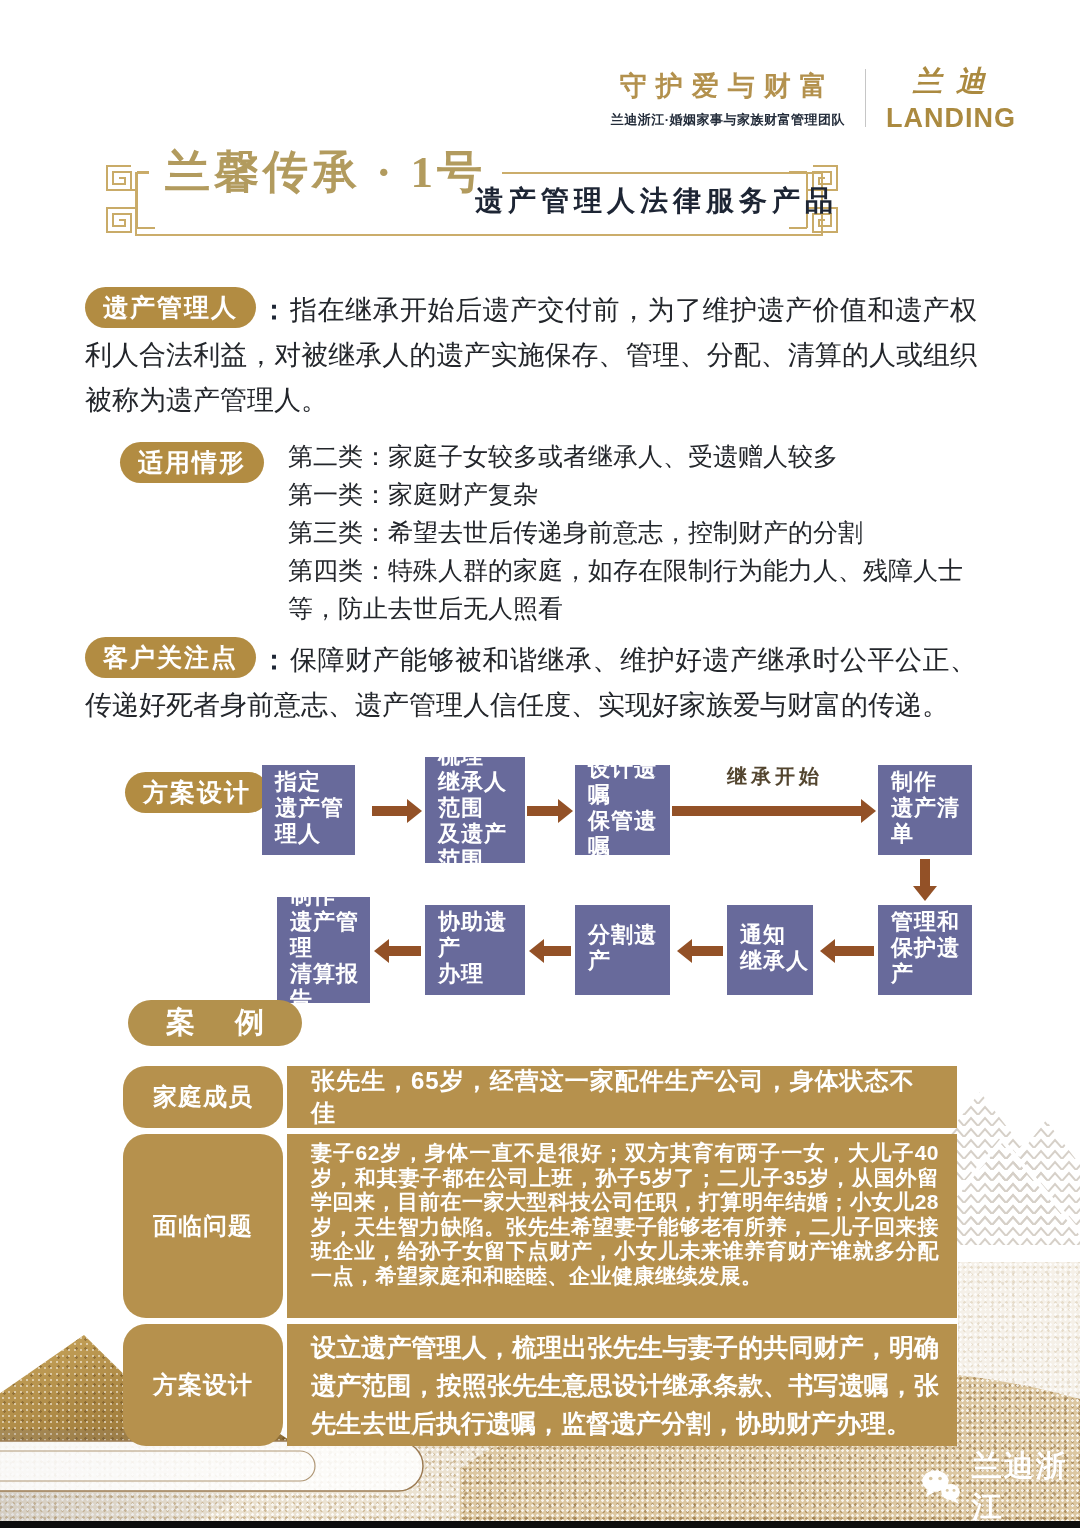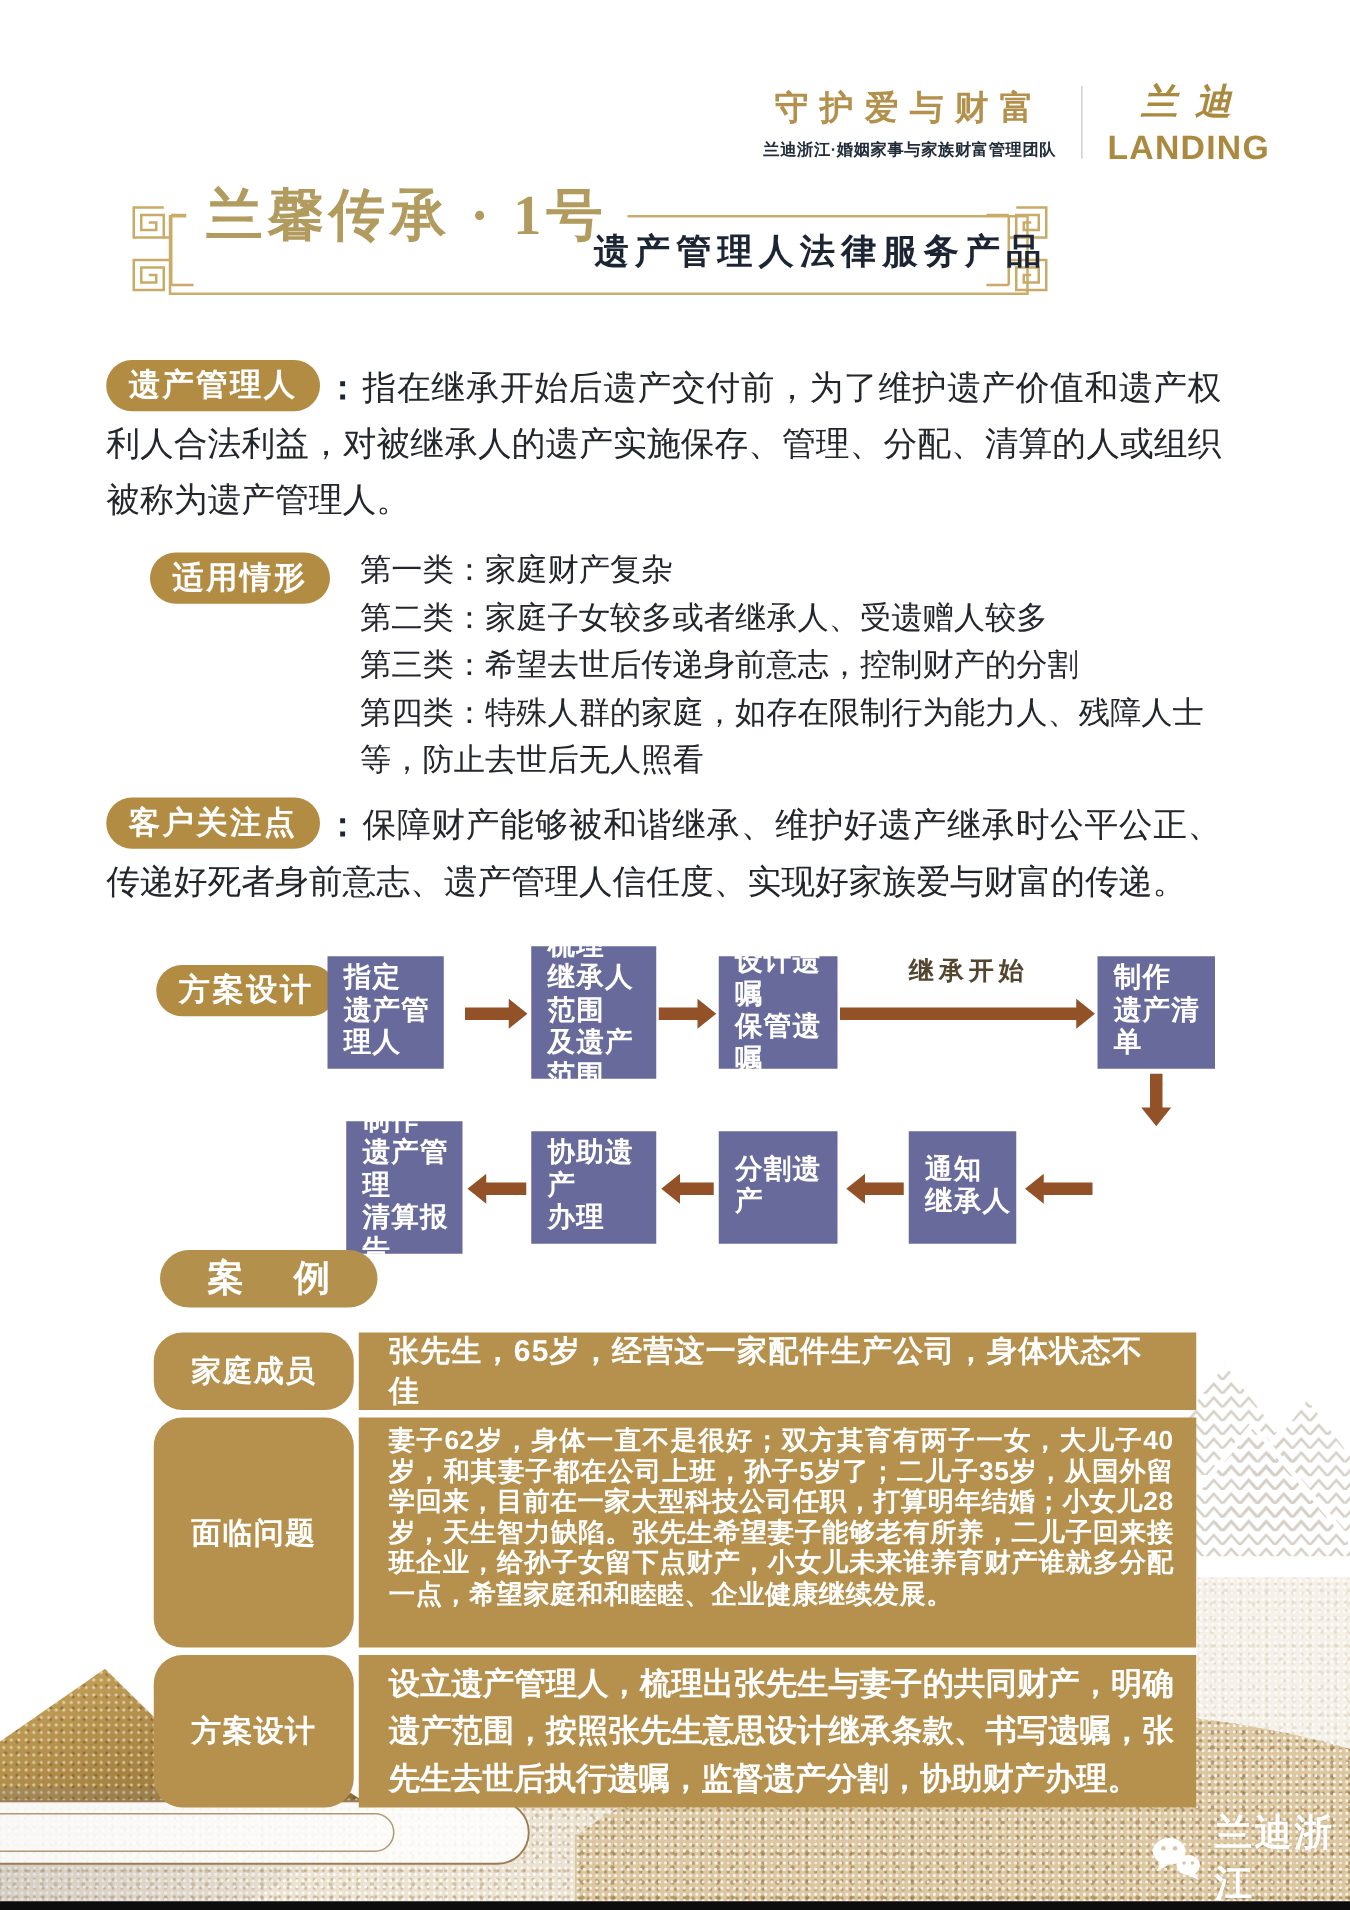--- a/index.html
+++ b/index.html
@@ -207,22 +207,22 @@
   <div class="subtitle">遗产管理人法律服务产品</div>
 </div>
 
 <div class="para def-section">
   <span class="pill">遗产管理人</span><span class="colon">：</span><span>指在继承开始后遗产交付前，为了维护遗产价值和遗产权利人合法利益，对被继承人的遗产实施保存、管理、分配、清算的人或组织被称为遗产管理人。</span>
 </div>
 
 <div class="sit-section">
   <span class="pill">适用情形</span>
   <div class="sit-list">
+    <div>第二类：家庭子女较多或者继承人、受遗赠人较多</div>
     <div>第一类：家庭财产复杂</div>
-    <div>第二类：家庭子女较多或者继承人、受遗赠人较多</div>
     <div>第三类：希望去世后传递身前意志，控制财产的分割</div>
     <div>第四类：特殊人群的家庭，如存在限制行为能力人、残障人士等，防止去世后无人照看</div>
   </div>
 </div>
 
 <div class="para concern-section">
   <span class="pill">客户关注点</span><span class="colon">：</span><span>保障财产能够被和谐继承、维护好遗产继承时公平公正、传递好死者身前意志、遗产管理人信任度、实现好家族爱与财富的传递。</span>
 </div>
 
 <div class="flow">
@@ -237,20 +237,22 @@
   <div class="harrow" style="left:527px;top:44px;width:46px;"></div>
   <div class="fbox" style="left:575px;top:10px;width:95px;height:90px;">设计遗嘱
 保管遗嘱</div>
   <div class="milestone">继承开始</div>
   <div class="harrow" style="left:672px;top:44px;width:204px;"></div>
   <div class="fbox" style="left:878px;top:10px;width:94px;height:90px;">制作
 遗产清单</div>
 
   <div class="varrow" style="left:913px;top:104px;height:42px;"></div>
 
+  <div class="fbox" style="left:878px;top:150px;width:94px;height:90px;">管理和
+保护遗产</div>
   <div class="harrow-l" style="left:820px;top:184px;width:54px;"></div>
   <div class="fbox" style="left:727px;top:150px;width:86px;height:90px;">通知
 继承人</div>
   <div class="harrow-l" style="left:677px;top:184px;width:46px;"></div>
   <div class="fbox" style="left:575px;top:150px;width:95px;height:90px;">分割遗产</div>
   <div class="harrow-l" style="left:529px;top:184px;width:42px;"></div>
   <div class="fbox" style="left:425px;top:150px;width:100px;height:90px;">协助遗产
 办理</div>
   <div class="harrow-l" style="left:374px;top:184px;width:47px;"></div>
   <div class="fbox" style="left:277px;top:142px;width:93px;height:106px;">制作

